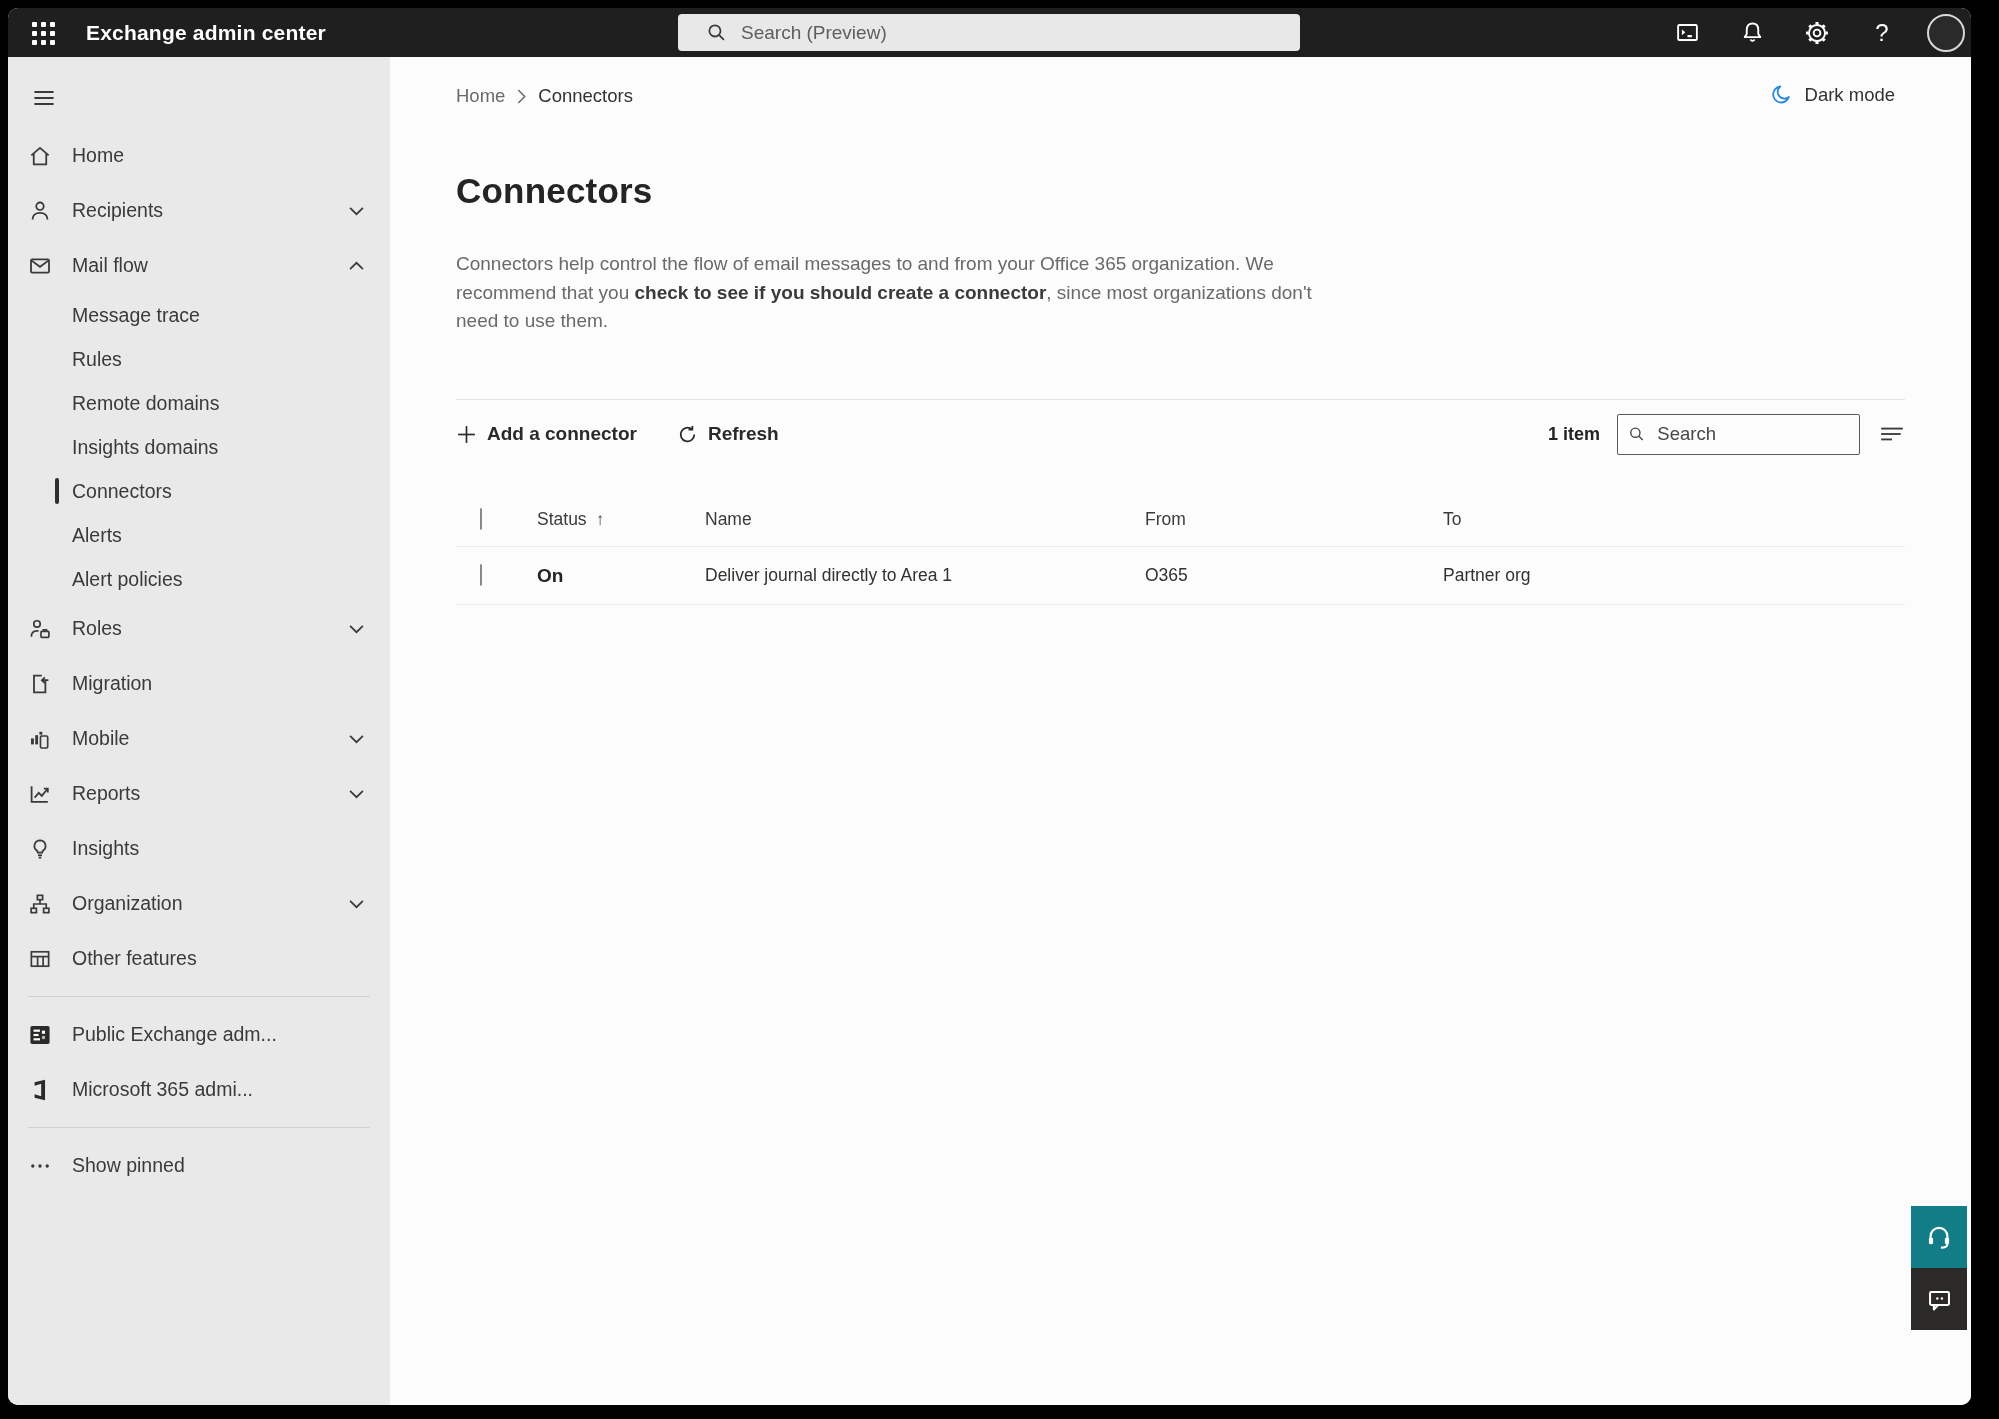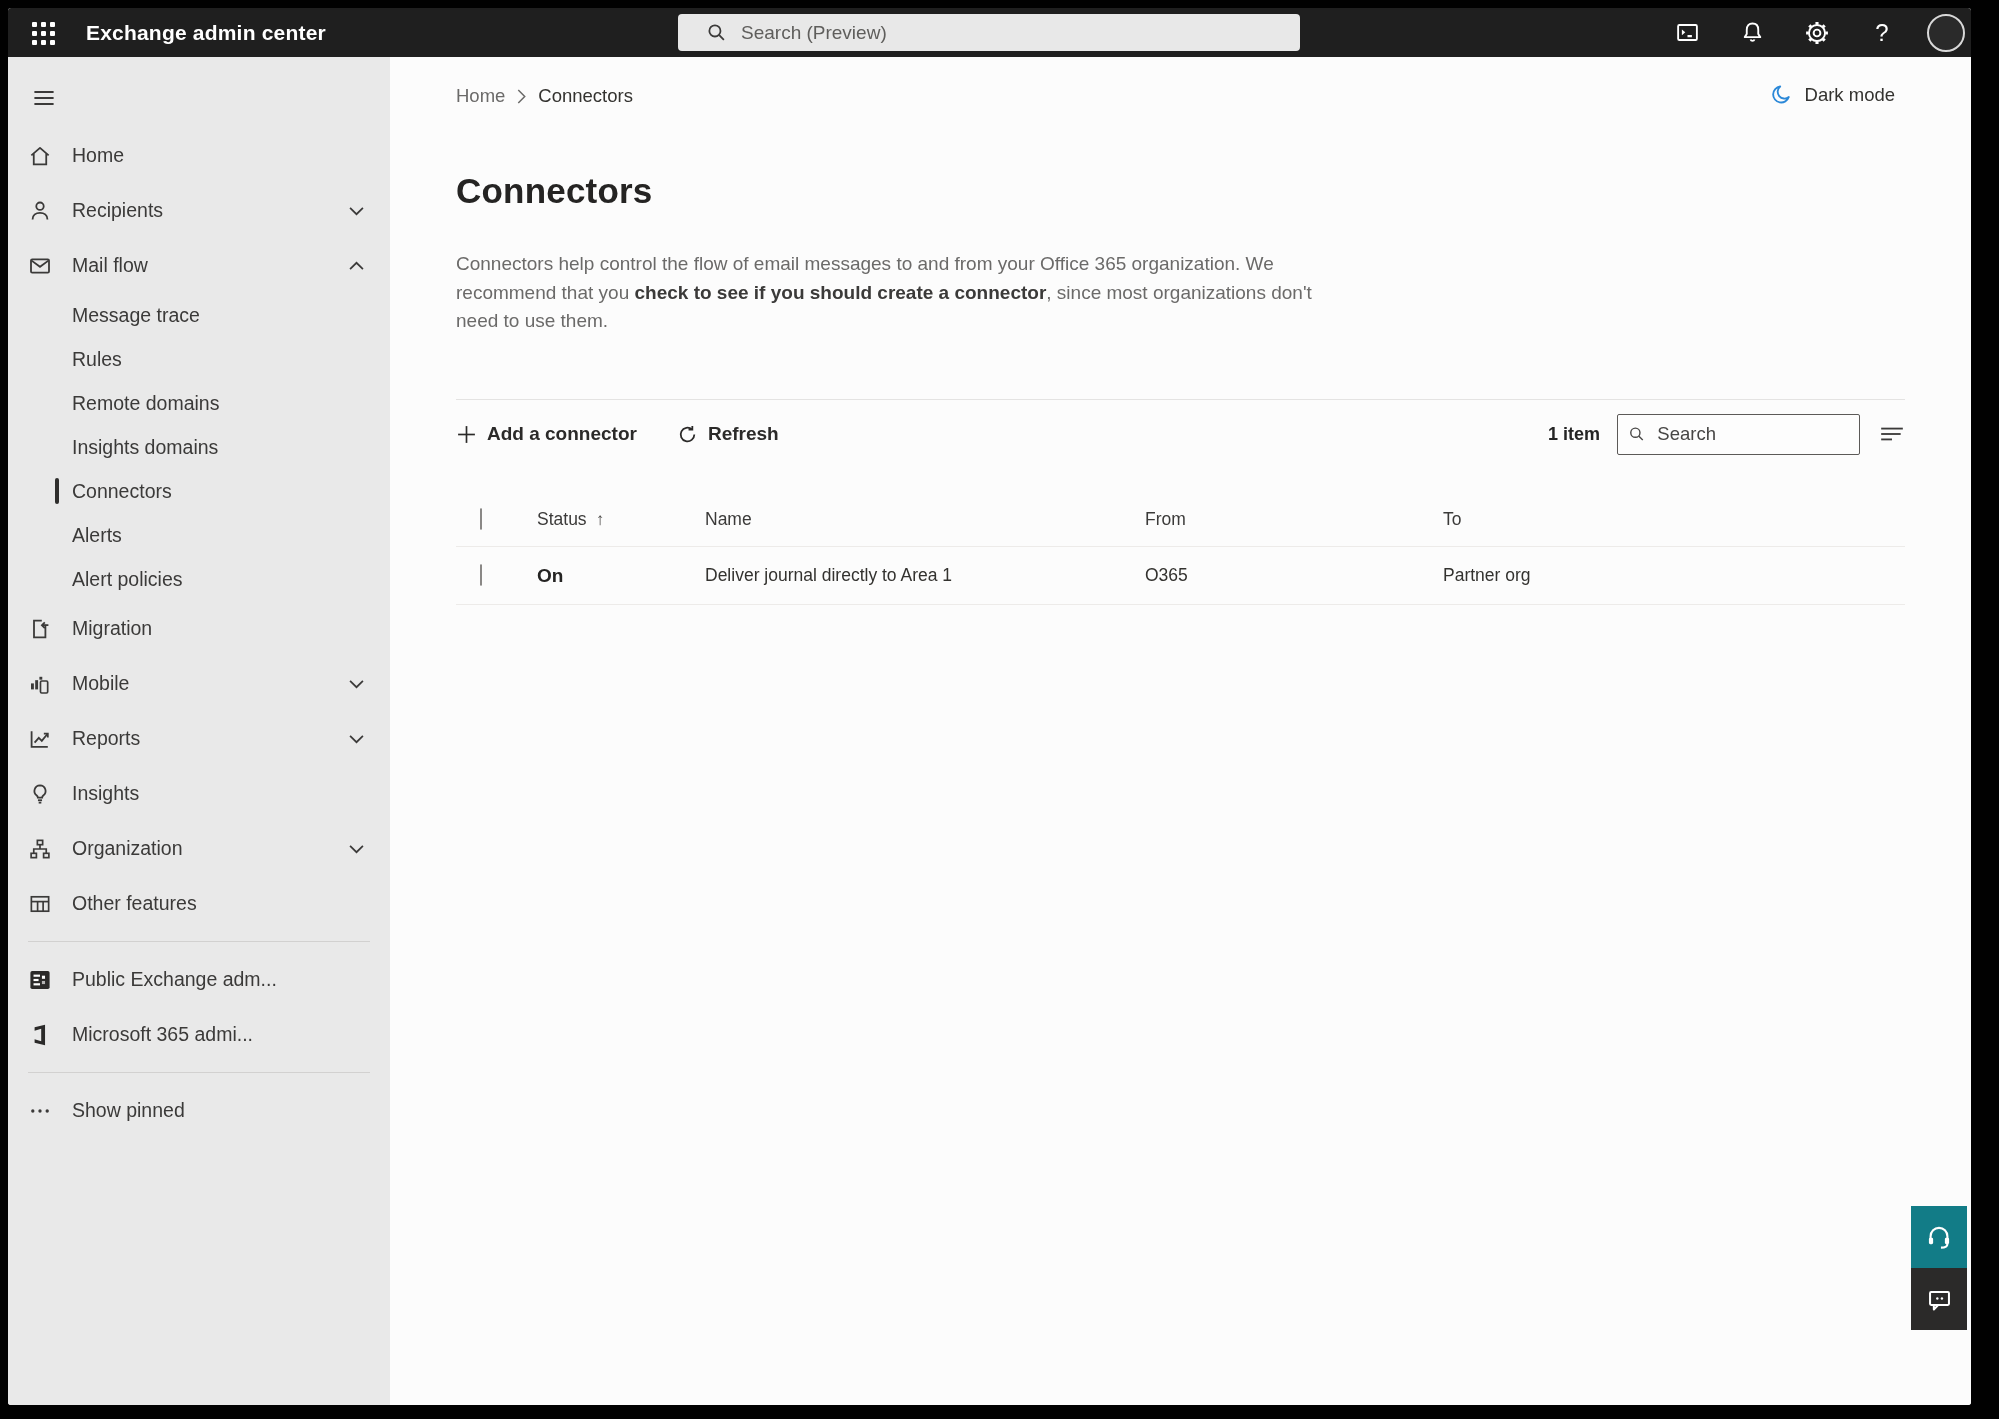--- a/index.html
+++ b/index.html
@@ -1,17 +1,17 @@
 <!DOCTYPE html>
 <html><head>
 <meta charset="utf-8">
 <style>
   * { margin:0; padding:0; box-sizing:border-box; }
   html,body { width:1999px; height:1419px; background:#010101; font-family:"Liberation Sans","DejaVu Sans",sans-serif; }
-  .frame { position:absolute; left:8px; top:8px; width:1963px; height:1397px; background:#fcfcfc; overflow:hidden; border-radius:3px; }
+  .frame { position:absolute; left:8px; top:8px; width:1963px; height:1397px; background:#fcfcfc; overflow:hidden; border-radius:10px; }
 
   
   .topbar { position:absolute; left:0; top:0; width:100%; height:49px; background:#1f1f1f; display:flex; align-items:center; }
   .waffle { position:absolute; left:18px; top:8px; width:34px; height:34px; display:flex; align-items:center; justify-content:center; cursor:pointer; }
   .waffle-grid { display:grid; grid-template-columns:repeat(3,5px); grid-template-rows:repeat(3,5px); gap:4px; }
   .waffle-grid i { width:5px; height:5px; background:#fff; border-radius:1px; }
   .tb-title { position:absolute; left:78px; top:0; height:49px; display:flex; align-items:center; color:#fff; font-size:21px; font-weight:700; letter-spacing:.2px; }
   .tb-search { position:absolute; left:670px; top:6px; width:622px; height:37px; background:#e8e8e8; border-radius:4px; display:flex; align-items:center; padding:0 12px; }
   .tb-search svg { margin-left:16px; flex:0 0 auto; }
   .tb-search input { border:none; outline:none; background:transparent; font-size:19px; color:#3b3a39; margin-left:14px; width:100%; font-family:inherit; }
@@ -195,20 +195,36 @@
       <span class="sel-marker"></span>
       <span class="nav-label">Connectors</span>
     </div>
     <div class="nav-item nav-sub">
         <span class="nav-label">Alerts</span>
       </div>
     <div class="nav-item nav-sub">
         <span class="nav-label">Alert policies</span>
       </div>
 
+    <div class="nav-item nav-top">
+      <span class="nav-icon">
+          <svg width="24" height="24" viewBox="0 0 20 20" fill="none" stroke="#3b3a39" stroke-width="1.4">
+            <circle cx="7.5" cy="5.8" r="2.7"></circle>
+            <path d="M2.8 16.5c0-3.1 2-4.9 4.7-4.9h1.3"></path>
+            <rect x="10.8" y="12" width="6.6" height="5" rx="0.8"></rect>
+            <path d="M12.8 12v-1.4h2.6V12"></path>
+          </svg>
+        </span>
+      <span class="nav-label">Roles</span>
+      <span class="chev">
+          <svg width="15" height="10" viewBox="0 0 14 9" fill="none" stroke="#3b3a39" stroke-width="1.6">
+            <path d="M1 1.5 L7 7.5 L13 1.5"></path>
+          </svg>
+        </span>
+    </div>
 
     <div class="nav-item nav-top">
       <span class="nav-icon">
           <svg width="24" height="24" viewBox="0 0 20 20" fill="none" stroke="#3b3a39" stroke-width="1.5">
             <path d="M14.5 6.5 V17 H5 V3 h6.5"></path>
             <path d="M17 6.8 H11.8 M14 4.4 L11.6 6.8 L14 9.2"></path>
           </svg>
         </span>
       <span class="nav-label">Migration</span>
     </div>

